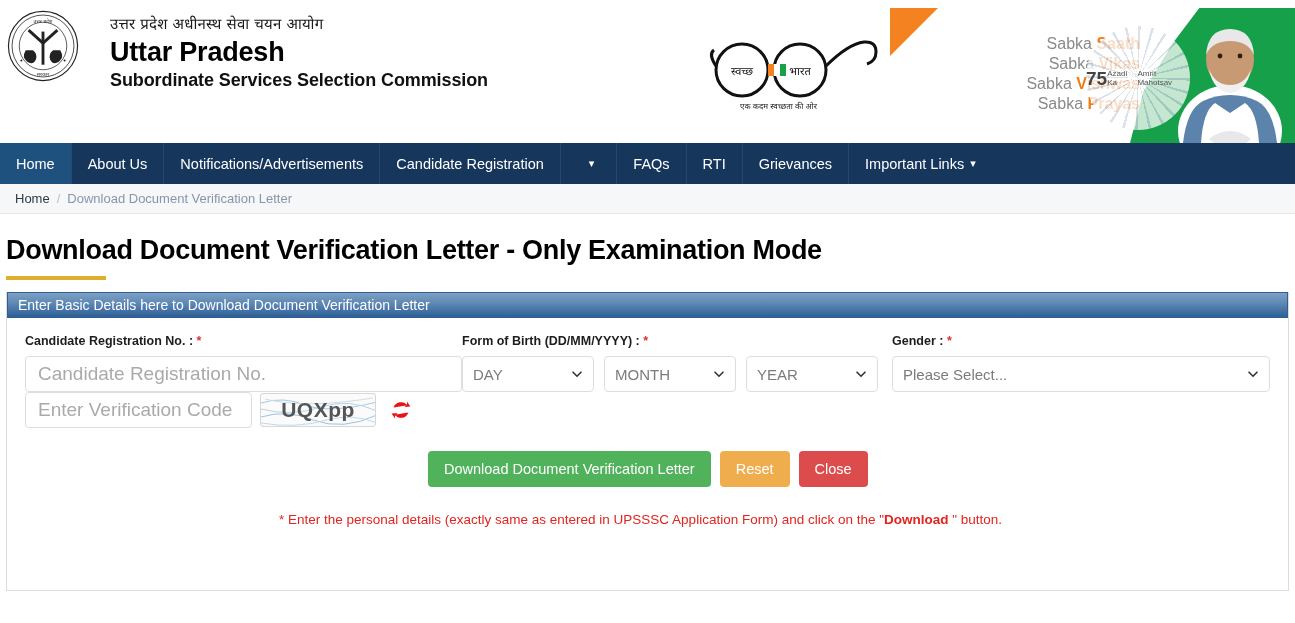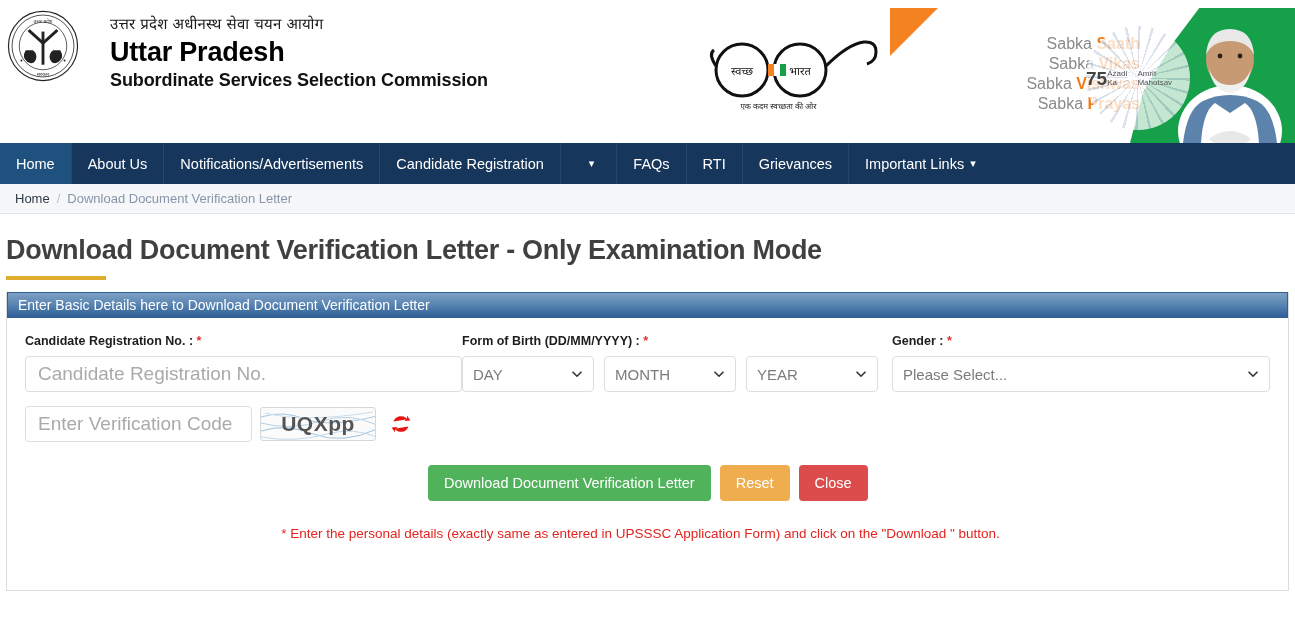--- a/index.html
+++ b/index.html
@@ -34,21 +34,21 @@
   }
   .org-en2 {
     font-size: 18px; font-weight: bold; color: #111;
     line-height: 24px; letter-spacing: -.1px; text-align: right;
   }
 
   
   .swachh { position: absolute; left: 700px; top: 28px; width: 190px; height: 85px; }
   .swachh-cap {
     position: absolute; bottom: 2px; left: 6px; width: 145px;
-    text-align: center; font-family: Liberation Serif, serif;
+    text-align: center; font-family: Liberation Sans, sans-serif;
     font-size: 8px; color: #1a1a1a;
   }
 
   
   .azadi {
     position: absolute; left: 890px; top: 8px;
     width: 405px; height: 135px;
     background: #ffffff; overflow: hidden;
   }
   .azadi-tri {
@@ -111,21 +111,21 @@
     display: flex; align-items: center; padding-left: 15px;
     font-size: 13px;
   }
   .crumb a { color: #2f3a45; text-decoration: none; }
   .crumb .sep { color: #b9bfc7; margin: 0 7px; }
   .crumb .cur { color: #8895ab; }
 
   
   .title-wrap { padding: 20px 0 0 6px; }
   .page-title {
-    font-size: 27px; font-weight: bold; color: #404040;
+    font-size: 27px; font-weight: bold; color: #000000;
     letter-spacing: -.3px; line-height: 32px;
   }
   .title-rule {
     width: 100px; height: 4px; background: #e0ae2d; margin-top: 10px;
   }
 
   
   .panel {
     margin: 12px 6px 0 6px;
     border: 1px solid #dcdcdc;
@@ -168,21 +168,21 @@
     align-items: center; cursor: pointer;
   }
   .sel .cap { flex: 1; white-space: nowrap; overflow: hidden; }
   .sel .arw {
     width: 12px; height: 12px; margin-left: 8px; flex: none;
   }
   .dob-grid { display: flex; gap: 10px; }
   .dob-grid .sel { width: 132px; }
 
   
-  .cap-row { display: flex; align-items: center; margin-top: 14px; }
+  .cap-row { display: flex; align-items: center; }
   .cap-input { width: 227px; }
   .captcha-img {
     width: 116px; height: 34px; margin-left: 8px;
     border: 1px solid #d7d7d7; border-radius: 3px;
     background: #fbfbfb; position: relative; overflow: hidden;
     display: flex; align-items: center; justify-content: center;
   }
   .captcha-text {
     font-family: "Liberation Sans", sans-serif;
     font-size: 21px; font-weight: bold; color: #555;
@@ -204,21 +204,21 @@
     cursor: pointer; font-family: "Liberation Sans", sans-serif;
   }
   .btn-green { background: #51b25c; }
   .btn-amber { background: #f0ad4e; }
   .btn-red { background: #dc4c4c; }
 
   .note {
     text-align: center; color: #e3231f; font-size: 13.5px;
     margin-top: 25px; padding-right: 14px;
   }
-  .note b { font-weight: normal; }
+  .note b { font-weight: bold; }
 </style>
 </head>
 <body>
 
 <div class="header">
 
   <svg class="emblem" viewBox="0 0 100 100">
     <circle cx="50" cy="50" r="48" fill="none" stroke="#222" stroke-width="1.6"></circle>
     <circle cx="50" cy="50" r="43" fill="none" stroke="#222" stroke-width="1.1"></circle>
     <circle cx="50" cy="50" r="33" fill="none" stroke="#222" stroke-width="1"></circle>

